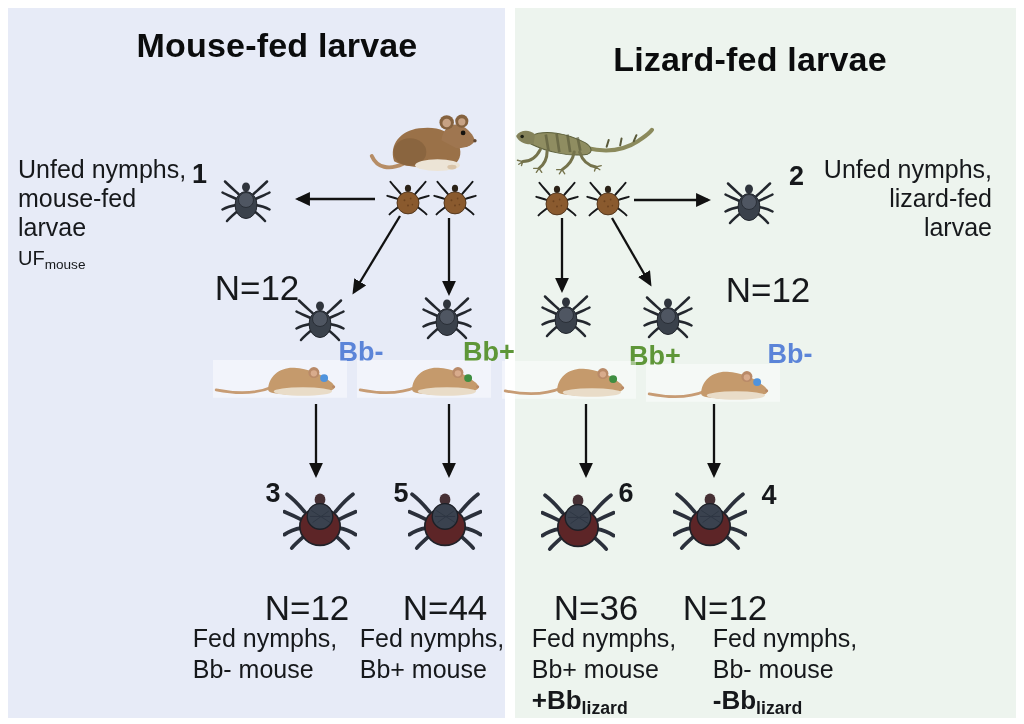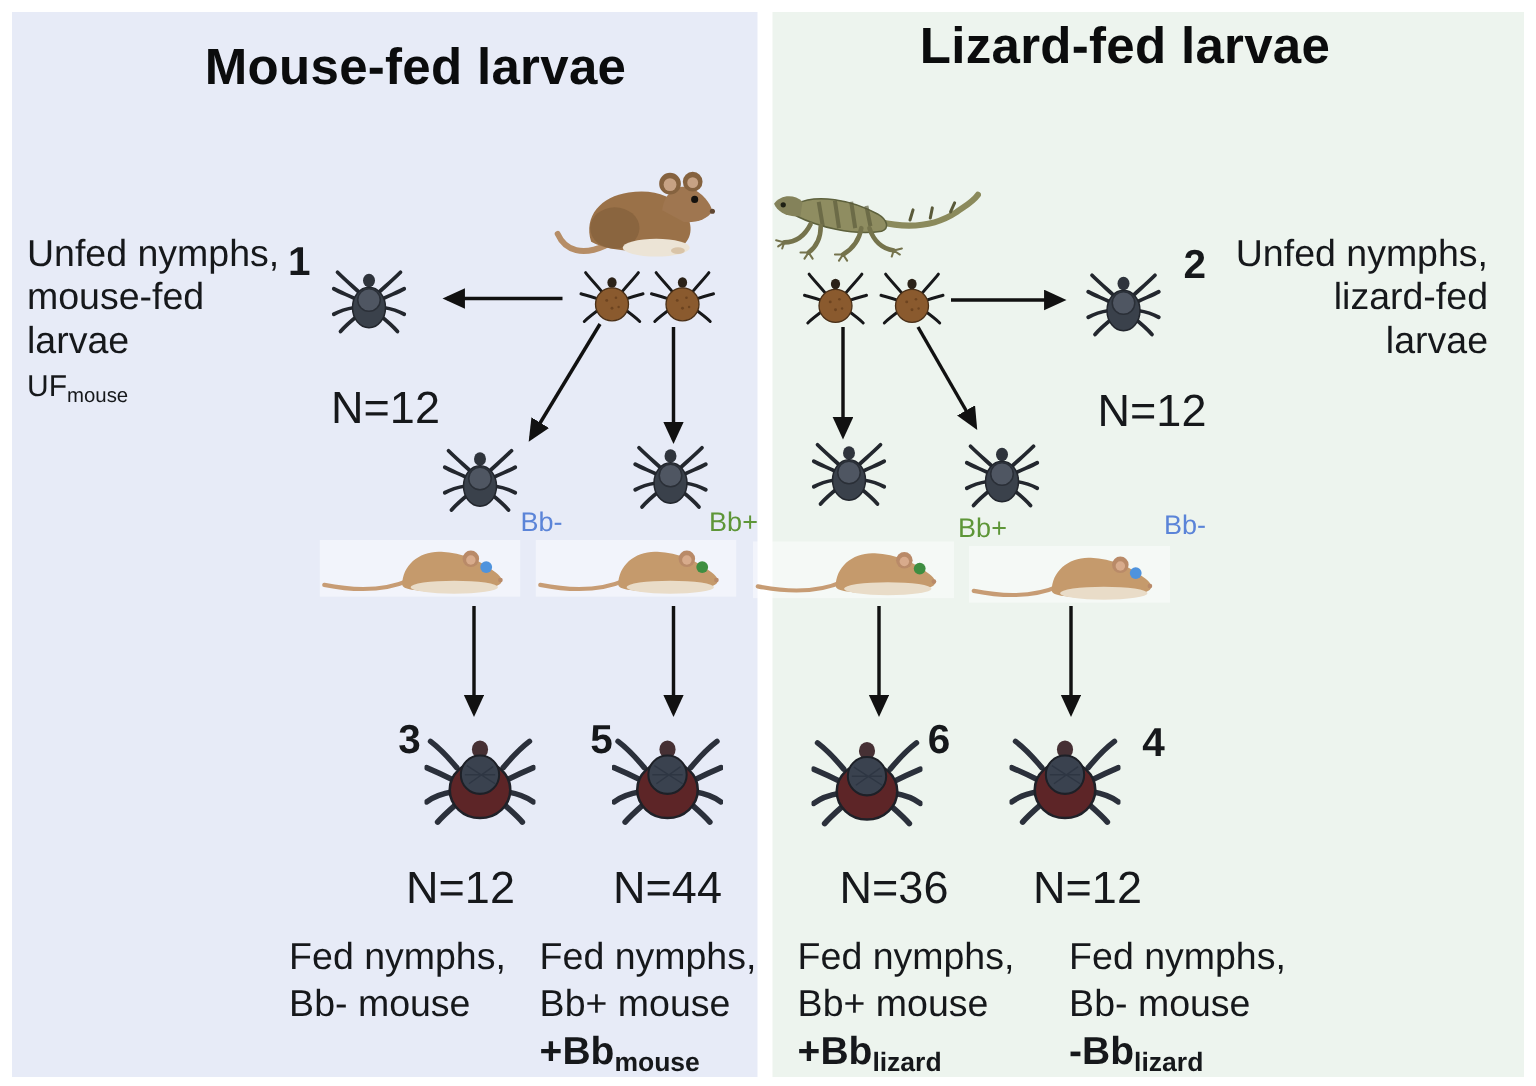--- a/index.html
+++ b/index.html
@@ -7,22 +7,22 @@
           font-family:"Liberation Sans","DejaVu Sans",sans-serif;color:#16181b;}
   .panel{position:absolute;top:8px;height:710px;}
   .panel.left{left:8px;width:497px;}
   .panel.right{left:515px;width:501px;}
   .title{position:absolute;font-size:34px;font-weight:bold;text-align:center;letter-spacing:0.2px;color:#0b0c0d;}
   .tblock{position:absolute;font-size:25px;line-height:29px;}
   .tblock .codeline{font-size:20px;font-weight:normal;margin-top:2px;}
   sub{font-size:0.68em;vertical-align:-0.28em;font-weight:inherit;letter-spacing:0;}
   .num{position:absolute;font-size:27px;font-weight:bold;line-height:1;}
   .num.center{transform:translateX(-50%);}
-  .n-label{position:absolute;font-size:30px;line-height:1;transform:translateX(-50%);}
-  .bb{position:absolute;font-size:18px;font-weight:normal;line-height:1;transform:translateX(-50%);}
+  .n-label{position:absolute;font-size:35px;line-height:1;transform:translateX(-50%);margin-top:12px;}
+  .bb{position:absolute;font-size:27px;font-weight:bold;line-height:1;transform:translateX(-50%);}
   .col{position:absolute;font-size:25px;line-height:31px;transform:translateX(-50%);white-space:nowrap;}
   .col .codeline{font-size:26px;font-weight:bold;}
   svg.icon{position:absolute;overflow:visible;}
   svg.overlay{position:absolute;left:0;top:0;pointer-events:none;}
 </style>
 </head>
 <body>
 
 <div class="canvas">
 
@@ -119,21 +119,21 @@
         <ellipse cx="114" cy="48" rx="37" ry="5.5" fill="#e9dcc8"></ellipse>
         <circle cx="128" cy="24" r="7" fill="#b98a68"></circle>
           <circle cx="128" cy="25" r="4" fill="#d8ab8c"></circle>
         <circle cx="153" cy="42" r="2" fill="#b98a68"></circle>
         <circle cx="141" cy="31" r="5" fill="var(--dot,#4f93dd)"></circle>
       </symbol>
     </defs>
   </svg>
 
   <div class="title" style="left:47px;top:26px;width:460px">Mouse-fed larvae</div>
-  <div class="title" style="left:535px;top:12px;width:430px">Lizard-fed larvae</div>
+  <div class="title" style="left:535px;top:40px;width:430px">Lizard-fed larvae</div>
 
   <div class="tblock" style="left:18px;top:155px;text-align:left">
     <div>Unfed nymphs,</div>
     <div>mouse-fed</div>
     <div>larvae</div>
     <div class="codeline"><span>UF</span><sub>mouse</sub></div>
   </div>
   <div class="num" style="left:192px;top:161px">1</div>
   <div class="n-label" style="left:257px;top:258px">N=12</div>
 
@@ -226,21 +226,20 @@
   <div class="n-label" style="left:596px;top:578px">N=36</div>
   <div class="n-label" style="left:725px;top:578px">N=12</div>
 
   <div class="col" style="left:265px;top:623px">
     <div>Fed nymphs,</div>
     <div>Bb- mouse</div>
   </div>
   <div class="col" style="left:432px;top:623px">
     <div>Fed nymphs,</div>
     <div>Bb+ mouse</div>
-    <div class="codeline"><span>+Bb</span><sub>mouse</sub></div>
   </div>
   <div class="col" style="left:604px;top:623px">
     <div>Fed nymphs,</div>
     <div>Bb+ mouse</div>
     <div class="codeline"><span>+Bb</span><sub>lizard</sub></div>
   </div>
   <div class="col" style="left:785px;top:623px">
     <div>Fed nymphs,</div>
     <div>Bb- mouse</div>
     <div class="codeline"><span>-Bb</span><sub>lizard</sub></div>

